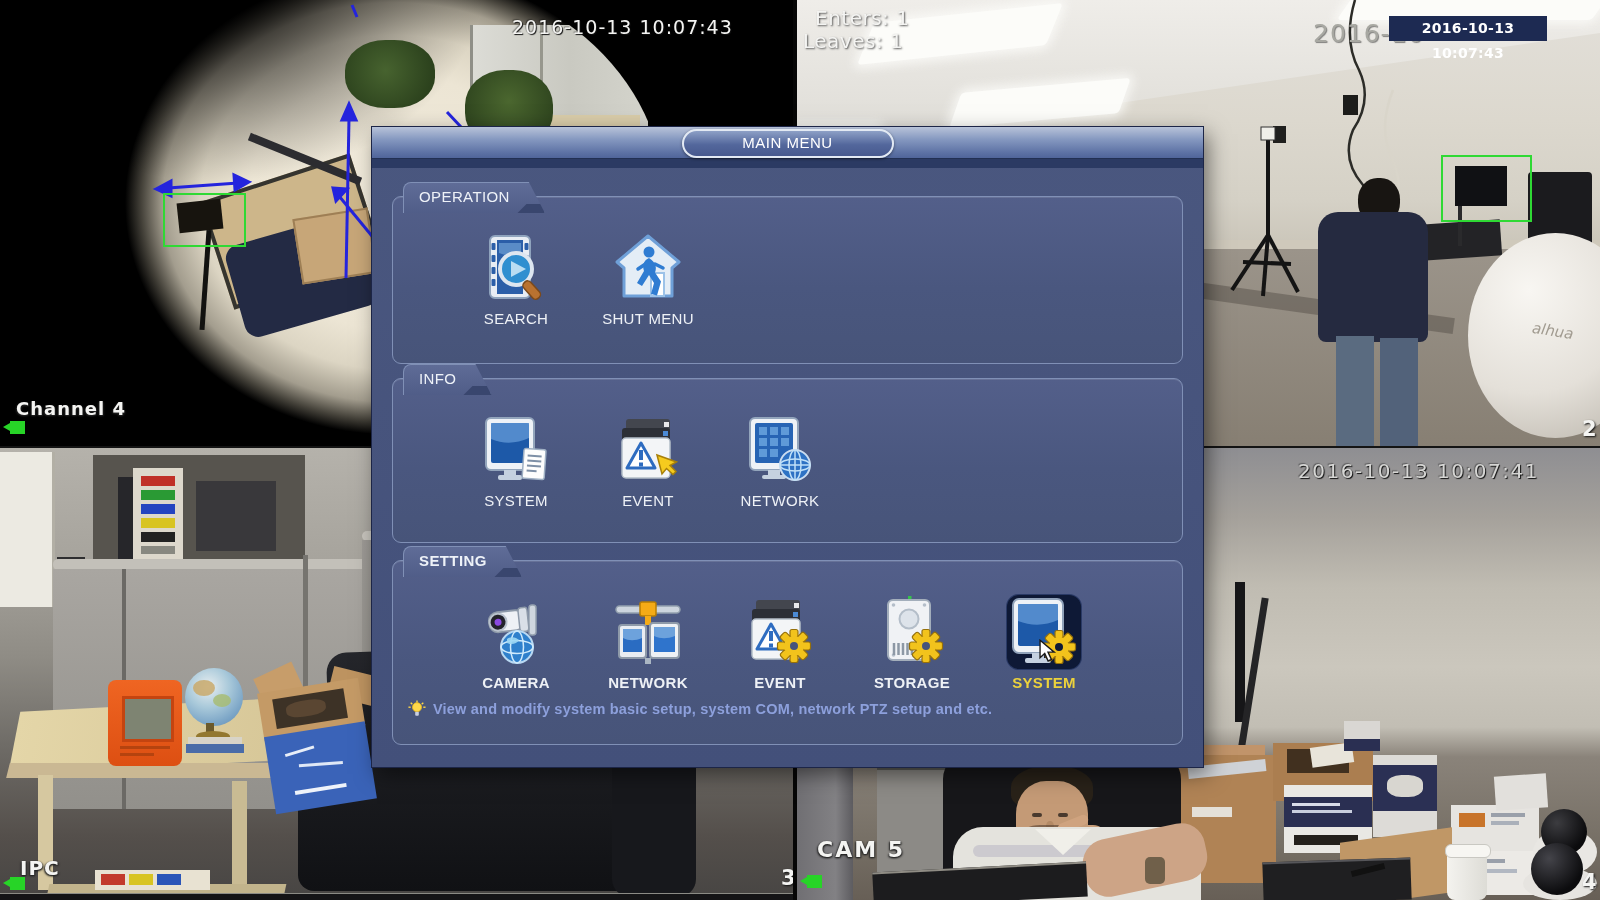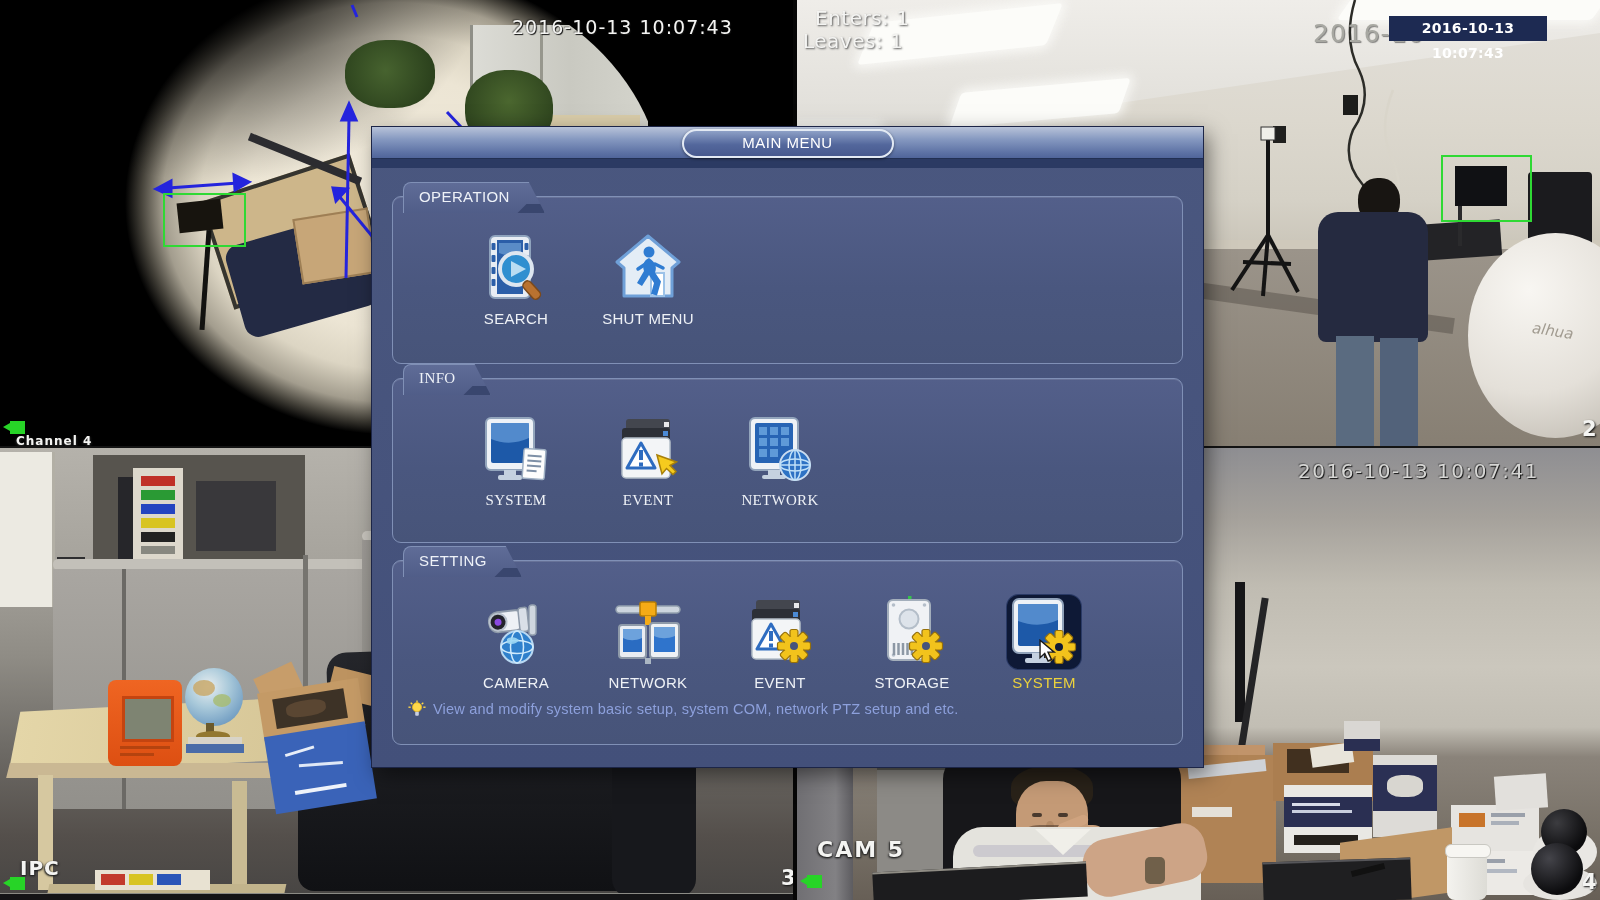--- a/index.html
+++ b/index.html
@@ -31,22 +31,22 @@
   .mm-pill{position:absolute;left:50%;top:2px;transform:translateX(-50%);width:208px;height:25px;line-height:23px;
     text-align:center;color:#fff;font-size:15px;letter-spacing:.5px;
     background:linear-gradient(180deg,#8da0c6 0%,#53679c 55%,#47598e 100%);
     border:2px solid #e2e9f3;border-radius:15px;box-shadow:0 1px 3px rgba(0,0,0,.45);}
   .mm-band{height:9px;background:#2b3a63;border-top:1px solid #223053;}
   .mm-body{padding:0 20px;}
   .panel{position:relative;border:1px solid #8090b6;border-radius:9px;
     background:linear-gradient(180deg,#535f8a 0%,#4a577f 55%,#475479 100%);
     box-shadow:inset 0 1px 0 rgba(255,255,255,.12);}
   .p-op{margin-top:28px;height:166px;}
-  .p-info{margin-top:14px;height:163px;font-family:Liberation Serif, serif;}
-  .p-set{margin-top:17px;height:183px;}
+  .p-info{margin-top:14px;height:163px;}
+  .p-set{margin-top:17px;height:183px;font-weight:bold;}
   .tab{position:absolute;top:-15px;left:10px;height:30px;line-height:27px;padding:0 34px 0 15px;
     color:#eef2f8;font-size:15px;letter-spacing:.4px;
     background:linear-gradient(180deg,#5f6c97,#505d88);
     border:1px solid #8090b6;border-bottom:none;border-radius:8px 10px 0 0;
     clip-path:polygon(0 0,calc(100% - 16px) 0,100% 100%,0 100%);}
   .tab::after{content:"";position:absolute;right:-8px;bottom:0;width:30px;height:9px;background:#39466e;transform:skewX(-45deg);}
   .items{display:flex;padding:34px 0 0 57px;}
   .mi{width:132px;display:flex;flex-direction:column;align-items:center;cursor:default;}
   .ic{width:74px;height:74px;display:block;}
   .ic svg{width:100%;height:100%;display:block;}
@@ -91,21 +91,21 @@
         <line x1="339" y1="196" x2="390" y2="258"></line>
         <polygon points="333,188 347,189 336,201"></polygon>
         <polygon points="396,266 393,252 382,261"></polygon>
         <line x1="447" y1="112" x2="461" y2="127"></line>
       </g>
     </svg>
     <div class="detbox" style="left:163px;top:193px;width:79px;height:50px;"></div>
     <div class="s" style="left:178px;top:201px;width:44px;height:30px;background:#17140e;transform:rotate(-6deg);z-index:2;"></div>
     <div class="s" style="left:203px;top:230px;width:5px;height:100px;background:#121210;transform:rotate(4deg);z-index:2;"></div>
     <div class="osd ts" style="left:512px;top:16px;">2016-10-13 10:07:43</div>
-    <div class="osd name" style="left:16px;top:398px;font-size:12px;margin-top:36px;">Channel 4</div>
+    <div class="osd name" style="left:16px;top:398px;font-size:18px;">Channel 4</div>
     <span class="rec" style="left:10px;top:421px;"></span>
   </div>
 
   <div class="quad" id="q2">
     <div class="q2ceil"></div>
     <div class="light" style="left:70px;top:14px;width:190px;height:40px;transform:rotate(-6deg) skewX(-28deg);"></div>
     <div class="light" style="left:160px;top:86px;width:170px;height:34px;transform:rotate(-5deg) skewX(-24deg);"></div>
     <div class="light" style="left:-10px;top:126px;width:90px;height:30px;transform:skewX(-20deg);"></div>
     <div class="light" style="left:550px;top:-4px;width:255px;height:24px;transform:skewX(-35deg);"></div>
     <div class="s" style="left:0;top:240px;width:805px;height:9px;background:#cfc9bb;border-bottom:2px solid #a39c8e;"></div>

